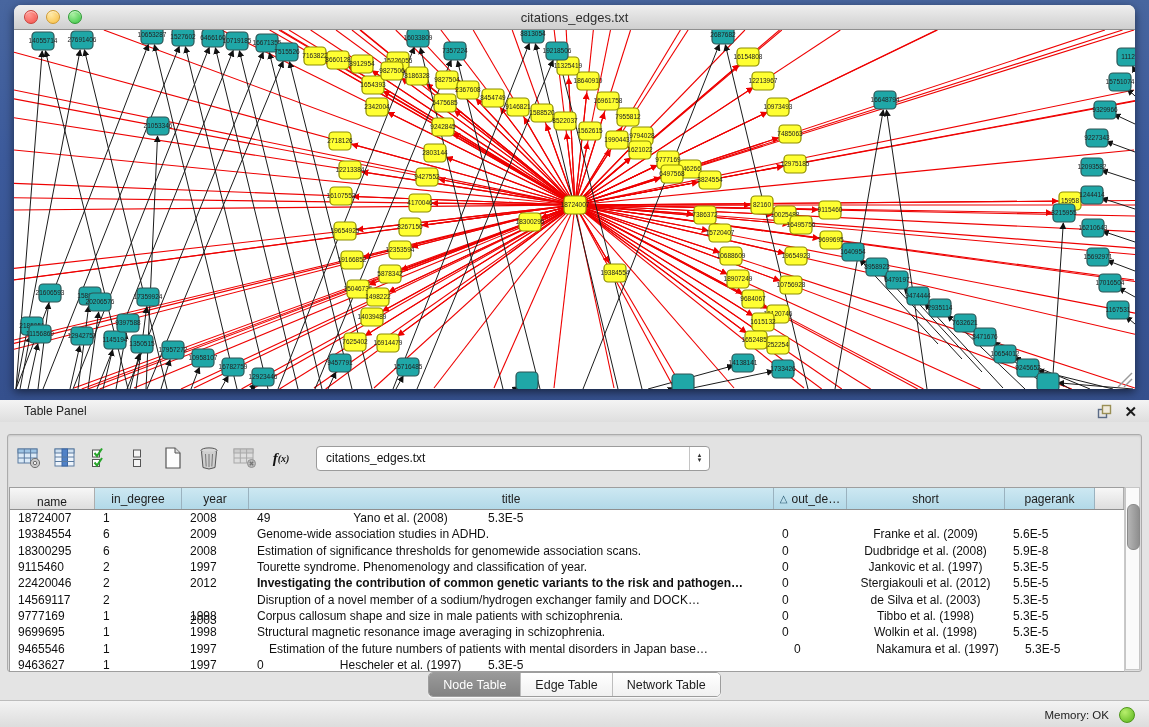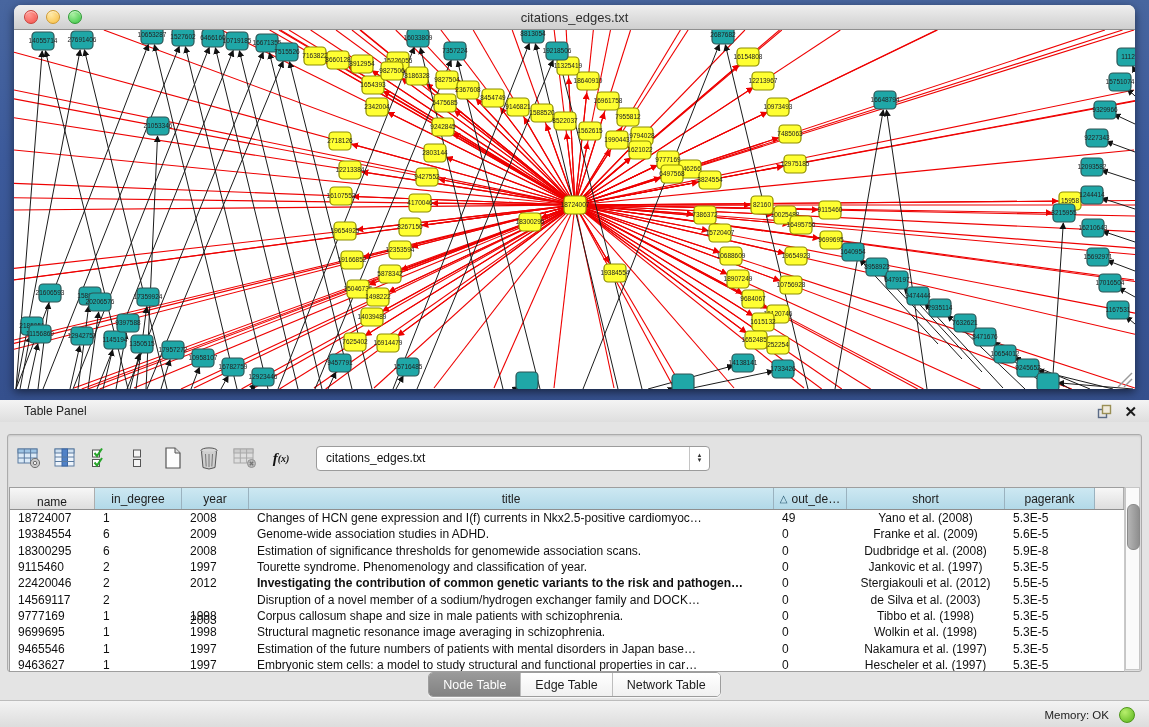--- a/index.html
+++ b/index.html
@@ -706,21 +706,20 @@
           <div class="hcell" style="width: 90px;">
             <span>pagerank</span>
           </div>
           <div class="hcell plain" style="flex: 1 1 0%;"></div>
         </div>
       <div id="tbody">
           <div class="trow">
             <div class="tcell" style="width: 85px;">18724007</div>
             <div class="tcell" style="width: 87px;">1</div>
             <div class="tcell" style="width: 67px;">2008</div>
-            <div class="tcell" style="width: 525px;">Changes of HCN gene expression and I(f) currents in Nkx2.5-positive cardiomyoc…</div>
             <div class="tcell" style="width: 73px;">49</div>
             <div class="tcell center" style="width: 158px;">Yano et al. (2008)</div>
             <div class="tcell" style="width: 90px;">5.3E-5</div>
           </div>
           <div class="trow">
             <div class="tcell" style="width: 85px;">19384554</div>
             <div class="tcell" style="width: 87px;">6</div>
             <div class="tcell" style="width: 67px;">2009</div>
             <div class="tcell" style="width: 525px;">Genome-wide association studies in ADHD.</div>
             <div class="tcell" style="width: 73px;">0</div>
@@ -778,30 +777,29 @@
             <div class="tcell" style="width: 67px;">1998</div>
             <div class="tcell" style="width: 525px;">Structural magnetic resonance image averaging in schizophrenia.</div>
             <div class="tcell" style="width: 73px;">0</div>
             <div class="tcell center" style="width: 158px;">Wolkin et al. (1998)</div>
             <div class="tcell" style="width: 90px;">5.3E-5</div>
           </div>
           <div class="trow">
             <div class="tcell" style="width: 85px;">9465546</div>
             <div class="tcell" style="width: 87px;">1</div>
             <div class="tcell" style="width: 67px;">1997</div>
-            <div class="tcell" style="width: 525px;">Estimation of the future numbers of patients with mental disorders in Japan base…</div>
+            <div class="tcell" style="width: 525px; margin-left: 12px;">Estimation of the future numbers of patients with mental disorders in Japan base…</div>
             <div class="tcell" style="width: 73px;">0</div>
             <div class="tcell center" style="width: 158px;">Nakamura et al. (1997)</div>
             <div class="tcell" style="width: 90px;">5.3E-5</div>
           </div>
           <div class="trow">
             <div class="tcell" style="width: 85px;">9463627</div>
             <div class="tcell" style="width: 87px;">1</div>
             <div class="tcell" style="width: 67px;">1997</div>
-            <div class="tcell" style="width: 525px;">Embryonic stem cells: a model to study structural and functional properties in car…</div>
             <div class="tcell" style="width: 73px;">0</div>
             <div class="tcell center" style="width: 158px;">Hescheler et al. (1997)</div>
             <div class="tcell" style="width: 90px;">5.3E-5</div>
           </div>
         </div>
     </div>
     <div id="vscroll">
       <div id="vthumb"></div>
     </div>
 

